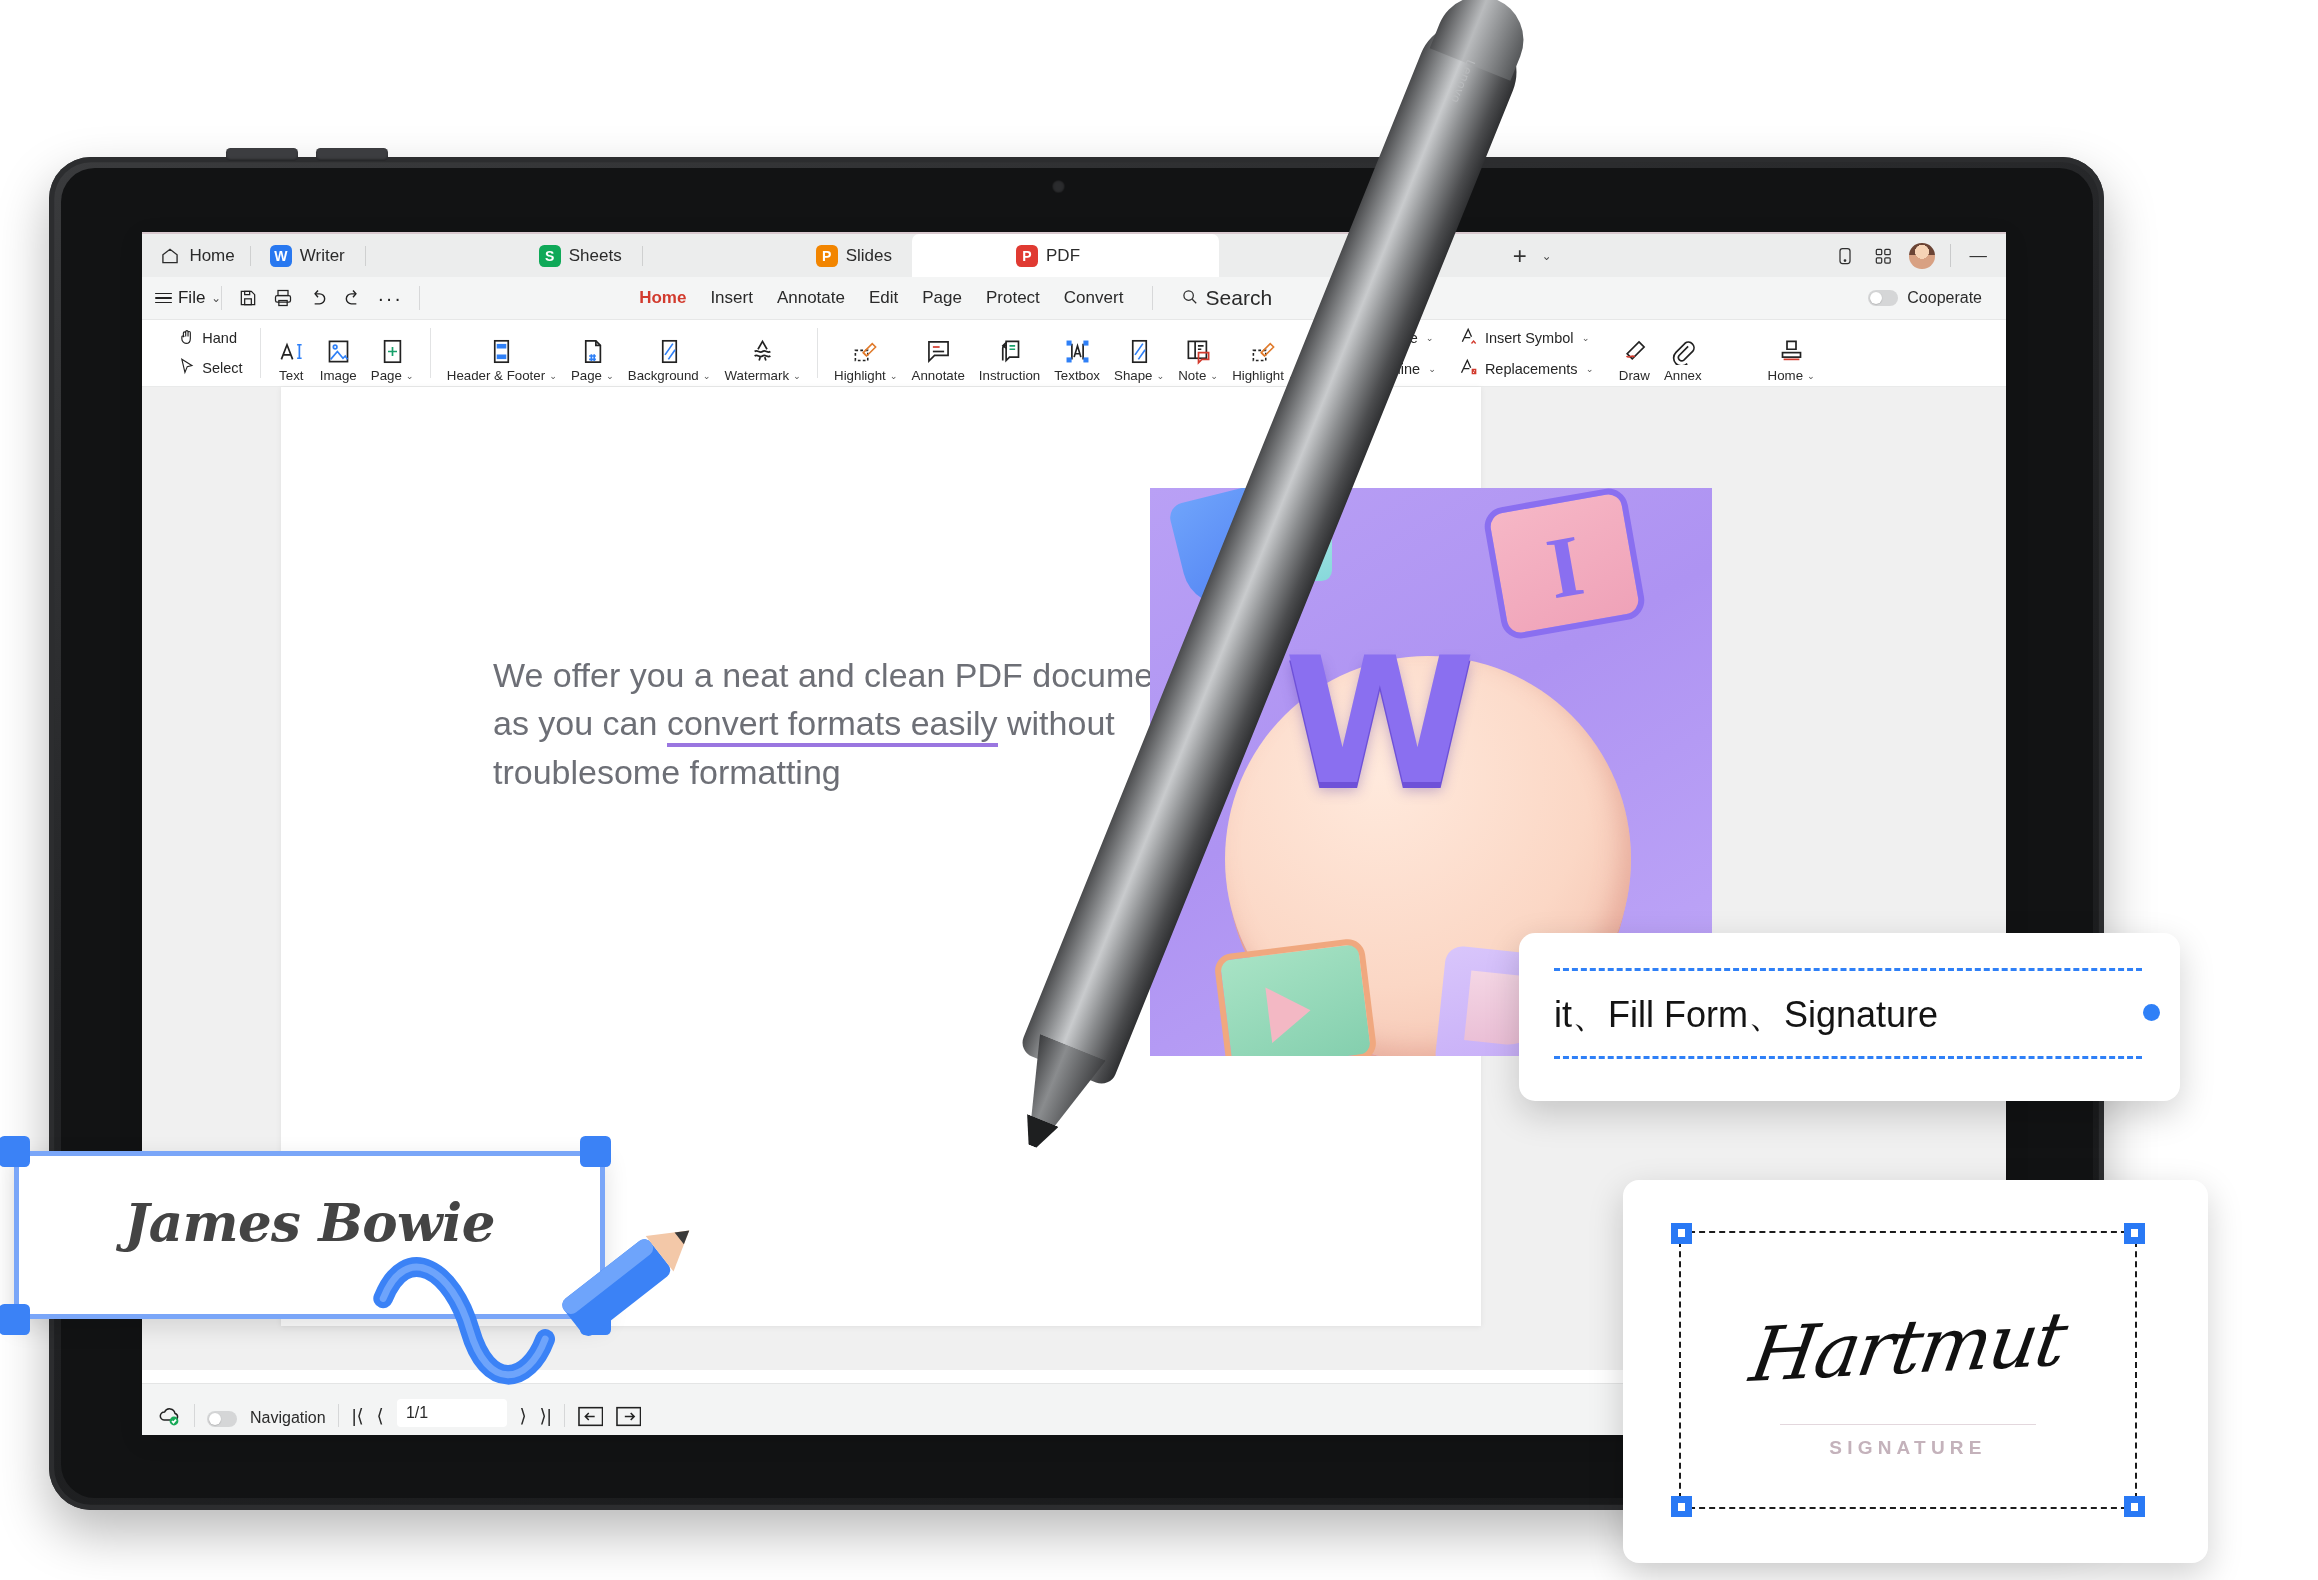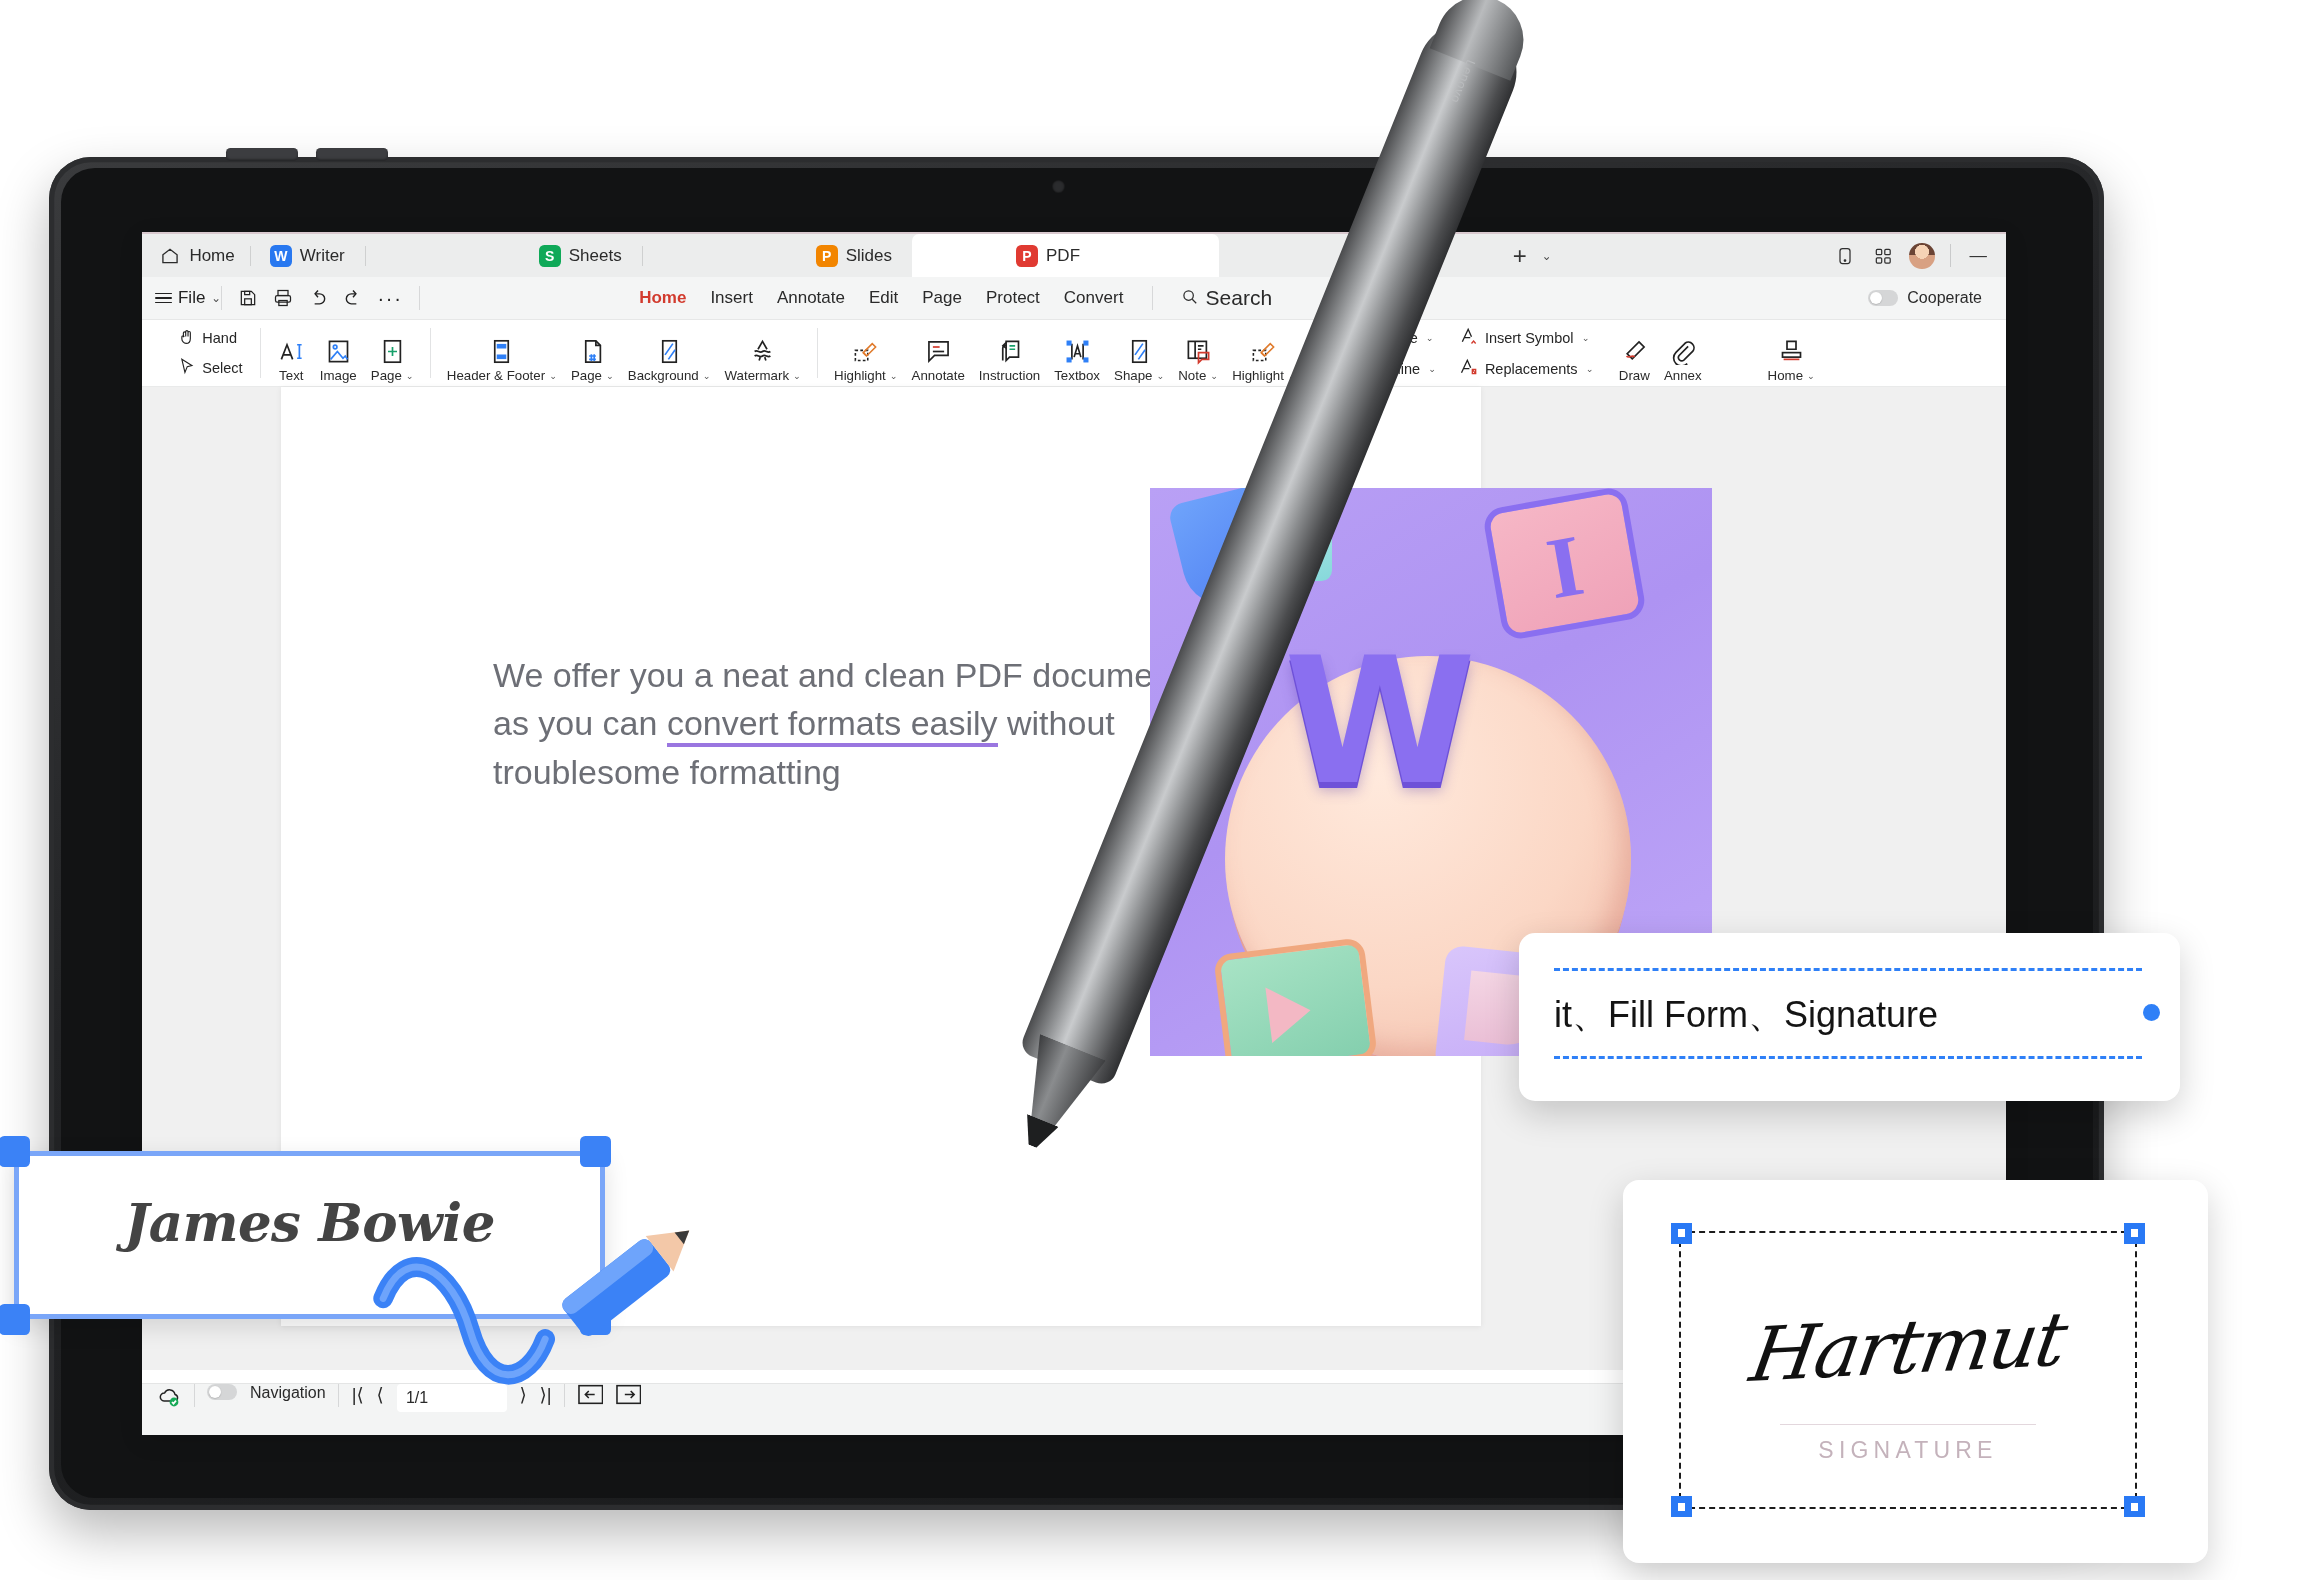--- a/index.html
+++ b/index.html
@@ -171,21 +171,21 @@
   .blob.b-green::after{ content:""; position:absolute; left:42px; top:32px;
      border-left:42px solid #f3b8c4; border-top:28px solid transparent; border-bottom:28px solid transparent;}
   .blob.b-violet{ left:290px; top:464px; width:145px; height:125px;
      background:linear-gradient(160deg,#d9c6fb,#c3a9f7); border-radius:17.4px; transform:rotate(6deg);}
   .blob.b-violet::after{ content:""; position:absolute; left:27px; top:23px; width:81px; height:70px;
      background:linear-gradient(170deg,#f4d6e4,#e9bcd4); border-radius:0 0 41px 0; }
 
   
   .statusbar{
     position:absolute; left:0; bottom:0; width:100%; height:52px;
-    background:#f3f4f4; display:flex; align-items:flex-start; padding:0 15px; gap:12.8px;
+    background:#f3f4f4; display:flex; align-items:flex-end; padding:8px 15px; gap:12.8px;
     border-top:0.6px solid #e4e5e5;
   }
   .sb-sep{ width:0.6px; height:23px; background:#d6d7d8; }
   .nav-label{ font-size:16px; color:#2a2a2a; }
   .page-field{
     width:110px; height:28px; background:#fff; border-radius:4px; display:flex;
     align-items:center; padding-left:9.3px; font-size:16px; color:#2a2a2a;
   }
   .sb-ico{ display:flex; align-items:center; justify-content:center; color:#2b2b2b; }
   .sb-right{ margin-left:auto; display:flex; align-items:center; gap:15px; }
@@ -259,21 +259,21 @@
   .sig-handle.bl{ left:-10.4px; bottom:-10.4px; }
   .sig-handle.br{ right:-10.4px; bottom:-10.4px; }
   .sig-name{
     position:absolute; left:0; right:0; top:70px; text-align:center;
     font-family:"DejaVu Serif", serif; font-style:italic; font-size:75px; color:#111;
     transform:skewX(-12deg) rotate(-3deg); letter-spacing:-2.3px;
   }
   .sig-rule{ position:absolute; left:99px; right:99px; top:191px; height:1.2px; background:#e3d7dd;}
   .sig-cap{
     position:absolute; left:0; right:0; top:204px; text-align:center;
-    font-size:23px; letter-spacing:5.2px; color:#c4b2bb;
+    font-size:19px; letter-spacing:5.2px; color:#c4b2bb;font-weight:bold;
   }
 
   
   .card-bowie{
     position:absolute; left:14px; top:1151px; width:591px; height:168px;
     background:#fff; box-shadow:0 8px 23px rgba(0,0,0,.12);
   }
   .bowie-sel{
     position:absolute; left:14px; top:1151px; width:591px; height:168px;
     border:5.8px solid #7aa6f8; box-sizing:border-box;

